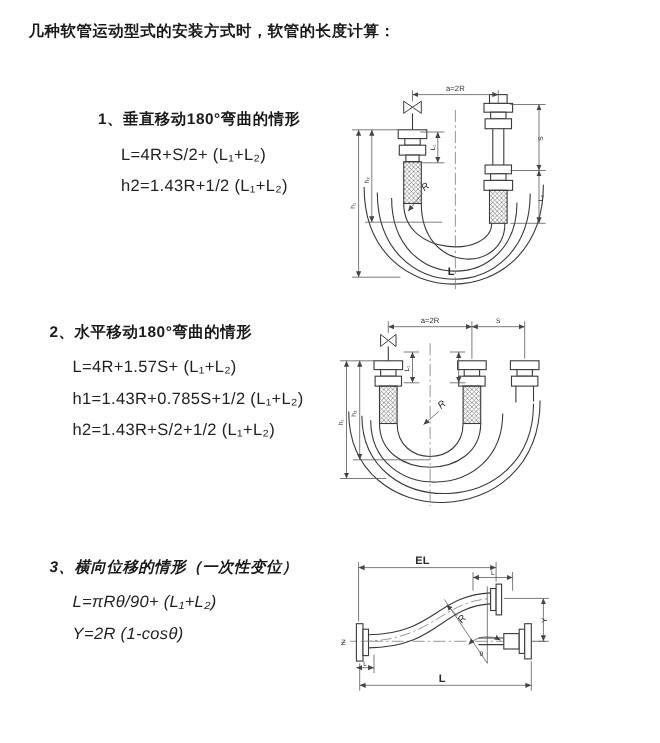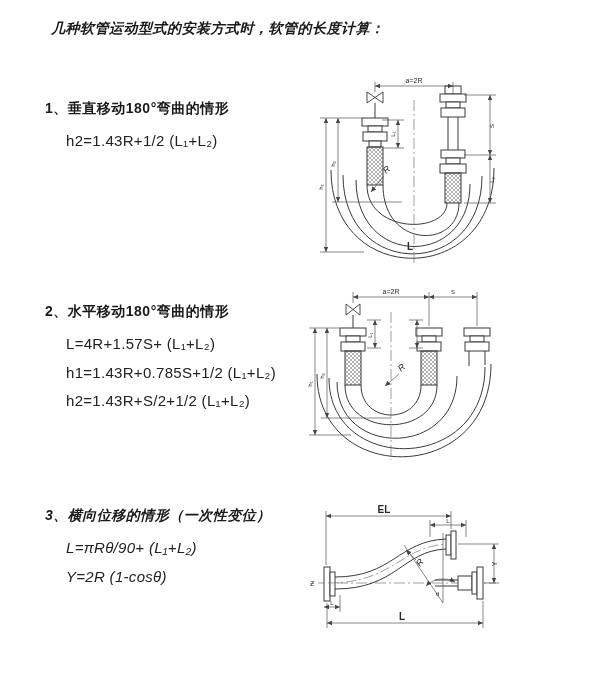--- a/index.html
+++ b/index.html
@@ -2,46 +2,47 @@
 <html><head>
 <meta charset="utf-8">
 <style>
   html,body{margin:0;padding:0;}
   body{
     width:600px;height:675px;position:relative;background:#ffffff;
     font-family:"Liberation Sans","DejaVu Sans",sans-serif;
     color:#1a1a1a;overflow:hidden;
   }
   .page-title{
-    position:absolute;left:51px;top:20px;font-size:14px;font-weight:bold;
-    letter-spacing:0.5px;white-space:nowrap;font-style:italic;
+    position:absolute;left:26px;top:20px;font-size:14px;font-weight:bold;
+    letter-spacing:0.5px;white-space:nowrap;
   }
   .section{position:absolute;left:45px;}
   .section .heading{font-size:14px;font-weight:bold;letter-spacing:0.5px;margin:0 0 9px 0;white-space:nowrap;}
   .section .formula{font-size:15px;font-weight:normal;letter-spacing:0.3px;margin:0 0 0 21px;line-height:28.5px;white-space:nowrap;color:#222;}
-  #sec1{top:100px;}
-  #sec2{top:293px;margin-top:10px;}
+  #sec1{top:100px;margin-left:44px;}
+  #sec2{top:293px;}
   #sec3{top:507px;font-style:italic;}
   .dwg{position:absolute;}
   #dwg1{left:312px;top:72px;}
   #dwg2{left:305px;top:282px;}
   #dwg3{left:298px;top:503px;}
   svg text{font-family:"Liberation Sans","DejaVu Sans",sans-serif;fill:#2a2a2a;}
   .lbl-sm{font-size:7px;}
   .lbl-xs{font-size:6px;}
   .lbl-lg{font-size:10px;font-weight:bold;}
   .lbl-md{font-size:9px;}
 </style>
 </head>
 <body>
 
 <div class="page-title">几种软管运动型式的安装方式时，软管的长度计算：</div>
 
 <div class="section" id="sec1">
   <div class="heading">1、垂直移动180°弯曲的情形</div>
+  <div class="formula">L=4R+S/2+ (L₁+L₂)</div>
   <div class="formula">h2=1.43R+1/2 (L₁+L₂)</div>
 </div>
 
 <div class="section" id="sec2">
   <div class="heading">2、水平移动180°弯曲的情形</div>
   <div class="formula">L=4R+1.57S+ (L₁+L₂)</div>
   <div class="formula">h1=1.43R+0.785S+1/2 (L₁+L₂)</div>
   <div class="formula">h2=1.43R+S/2+1/2 (L₁+L₂)</div>
 </div>
 

